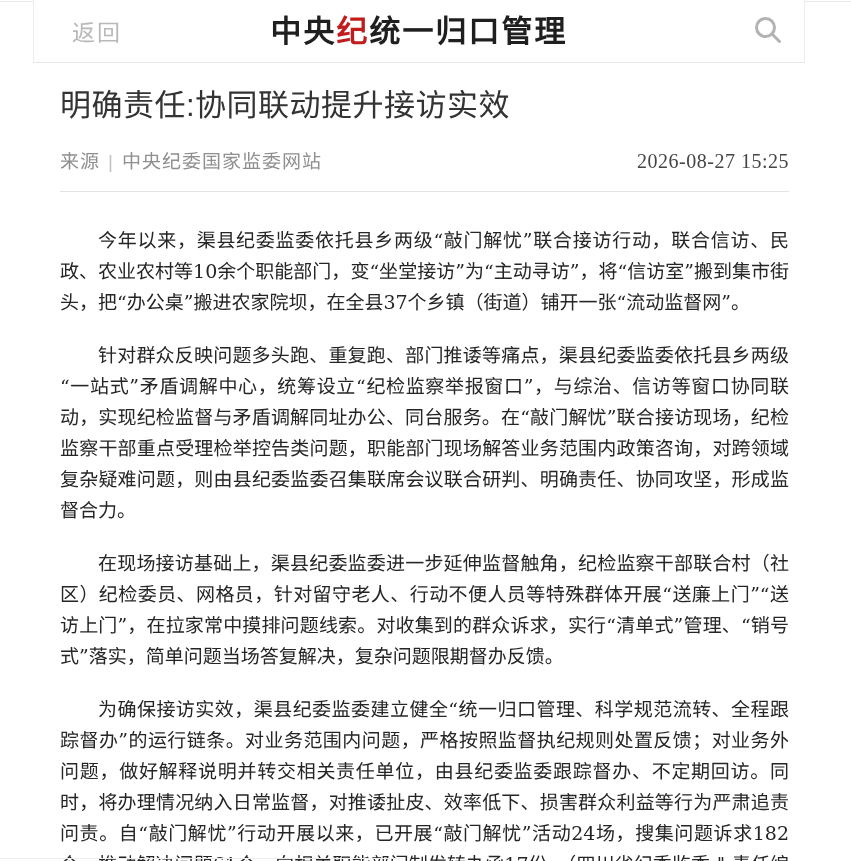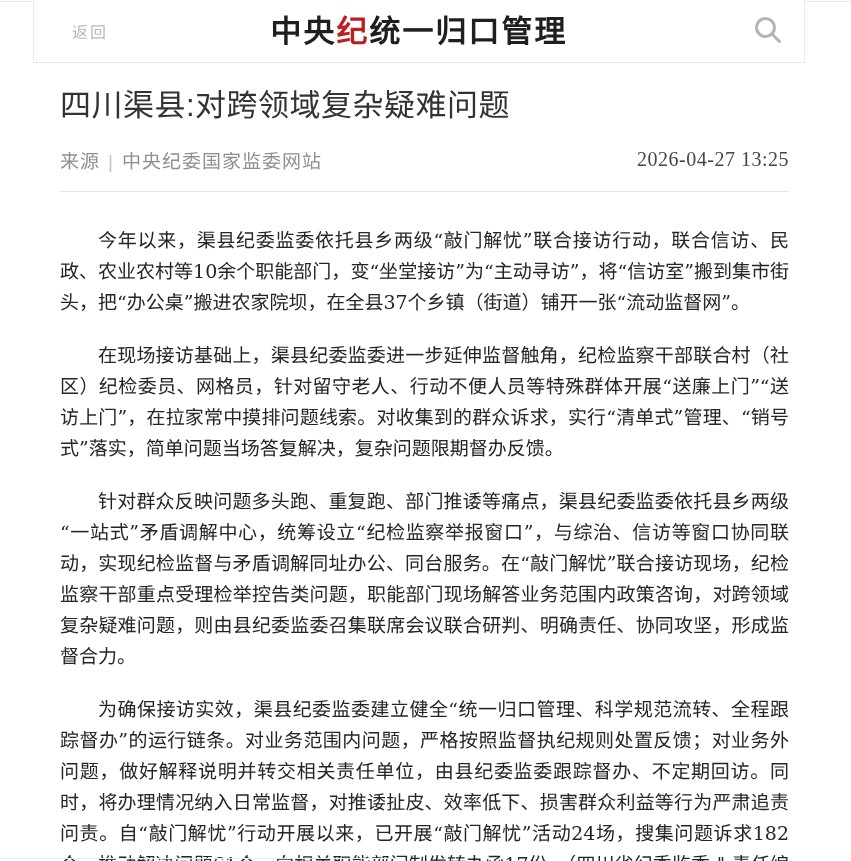--- a/index.html
+++ b/index.html
@@ -39,21 +39,21 @@
     align-items: center;
   }
   .back-btn {
     position: absolute;
     left: 38px;
     top: 50%;
     transform: translateY(-50%);
     border: none;
     background: transparent;
     color: #b9b9b9;
-    font-size: 16px;
+    font-size: 23px;
     letter-spacing: 2px;
     padding: 0;
     cursor: pointer;
     font-family: "Liberation Sans", "DejaVu Sans", sans-serif;
   }
   .site-title {
     margin: 0 auto;
     font-family: "Liberation Serif", "DejaVu Serif", serif;
     font-weight: 700;
     font-size: 31px;
@@ -89,21 +89,21 @@
     font-size: 31px;
     font-weight: 400;
     color: #333333;
     line-height: 38px;
     letter-spacing: 0.5px;
     font-family: "Liberation Sans", "DejaVu Sans", sans-serif;
   }
   .meta-row {
     margin-top: 21px;
     display: flex;
-    align-items: center;
+    align-items: flex-end;
     justify-content: space-between;
   }
   .source {
     color: #8f8f8f;
     font-size: 19px;
     letter-spacing: 1px;
   }
   .source .sep {
     color: #c2c2c2;
     padding: 0 8px;
@@ -156,31 +156,31 @@
       <span style="display:flex;">
         <svg width="34" height="34" viewBox="0 0 34 34" fill="none" xmlns="http://www.w3.org/2000/svg">
           <circle cx="14.5" cy="13.5" r="9" stroke="#b3b3b3" stroke-width="3"></circle>
           <line x1="21" y1="20" x2="28.5" y2="27.5" stroke="#b3b3b3" stroke-width="3" stroke-linecap="round"></line>
         </svg>
       </span>
     </button>
   </header>
 
   <main class="main">
-    <h2 class="article-title">四川渠县:对跨领域复杂疑难问题</h2>
+    <h2 class="article-title">明确责任:协同联动提升接访实效</h2>
 
     <div class="meta-row">
       <span class="source"><span>来源</span><span class="sep">|</span><span>中央纪委国家监委网站</span></span>
-      <span class="datetime">2026-04-27 13:25</span>
+      <span class="datetime">2026-08-27 15:25</span>
     </div>
 
     <hr class="divider">
 
     <article class="article-body">
       <p>今年以来，渠县纪委监委依托县乡两级“敲门解忧”联合接访行动，联合信访、民政、农业农村等10余个职能部门，变“坐堂接访”为“主动寻访”，将“信访室”搬到集市街头，把“办公桌”搬进农家院坝，在全县37个乡镇（街道）铺开一张“流动监督网”。</p>
+      <p>针对群众反映问题多头跑、重复跑、部门推诿等痛点，渠县纪委监委依托县乡两级“一站式”矛盾调解中心，统筹设立“纪检监察举报窗口”，与综治、信访等窗口协同联动，实现纪检监督与矛盾调解同址办公、同台服务。在“敲门解忧”联合接访现场，纪检监察干部重点受理检举控告类问题，职能部门现场解答业务范围内政策咨询，对跨领域复杂疑难问题，则由县纪委监委召集联席会议联合研判、明确责任、协同攻坚，形成监督合力。</p>
       <p>在现场接访基础上，渠县纪委监委进一步延伸监督触角，纪检监察干部联合村（社区）纪检委员、网格员，针对留守老人、行动不便人员等特殊群体开展“送廉上门”“送访上门”，在拉家常中摸排问题线索。对收集到的群众诉求，实行“清单式”管理、“销号式”落实，简单问题当场答复解决，复杂问题限期督办反馈。</p>
-      <p>针对群众反映问题多头跑、重复跑、部门推诿等痛点，渠县纪委监委依托县乡两级“一站式”矛盾调解中心，统筹设立“纪检监察举报窗口”，与综治、信访等窗口协同联动，实现纪检监督与矛盾调解同址办公、同台服务。在“敲门解忧”联合接访现场，纪检监察干部重点受理检举控告类问题，职能部门现场解答业务范围内政策咨询，对跨领域复杂疑难问题，则由县纪委监委召集联席会议联合研判、明确责任、协同攻坚，形成监督合力。</p>
       <p>为确保接访实效，渠县纪委监委建立健全“统一归口管理、科学规范流转、全程跟踪督办”的运行链条。对业务范围内问题，严格按照监督执纪规则处置反馈；对业务外问题，做好解释说明并转交相关责任单位，由县纪委监委跟踪督办、不定期回访。同时，将办理情况纳入日常监督，对推诿扯皮、效率低下、损害群众利益等行为严肃追责问责。自“敲门解忧”行动开展以来，已开展“敲门解忧”活动24场，搜集问题诉求182个，推动解决问题61个，向相关职能部门制发转办函17份。（四川省纪委监委 ‖ 责任编辑 于露）</p>
     </article>
   </main>
 
   <div class="bottom-fragment-line"></div>
 </div>
 
 </body></html>

